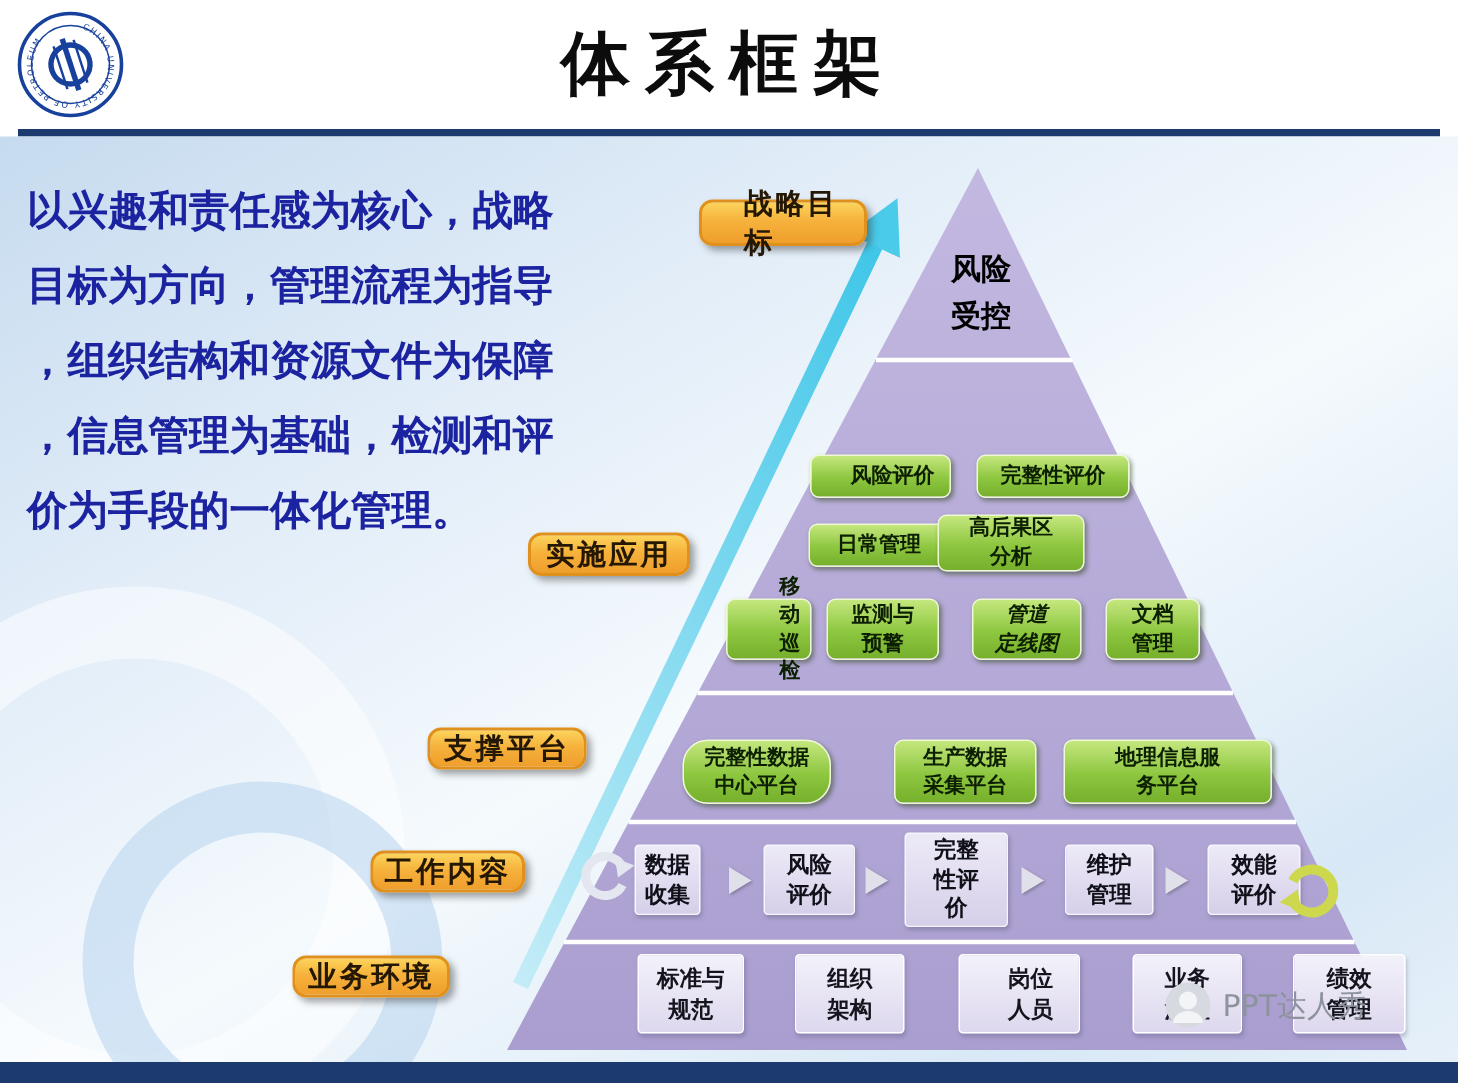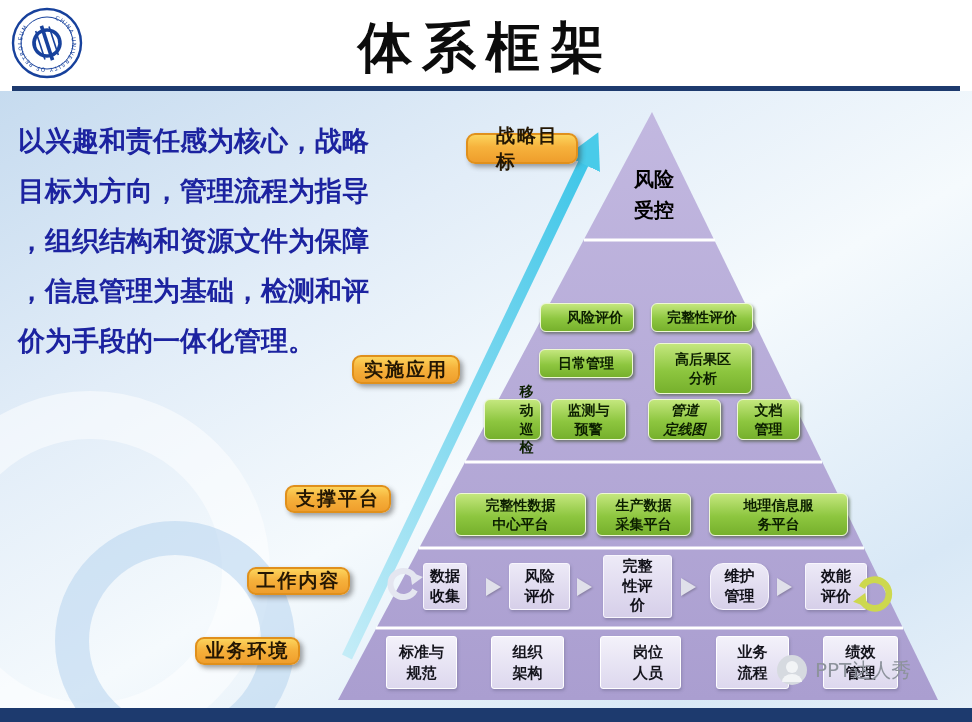--- a/index.html
+++ b/index.html
@@ -5,21 +5,21 @@
   * { margin:0; padding:0; box-sizing:border-box; }
   html,body { background:#666; }
   body { font-family:"DejaVu Sans","Liberation Sans",sans-serif; }
 
   .slide { position:relative; width:972px; height:722px; background:#fff; overflow:hidden; margin:0 auto; }
 
   
   .header { position:absolute; top:0; left:0; width:972px; height:91px; background:#fff; }
   .logo { position:absolute; left:10px; top:6px; width:74px; height:74px; }
   .page-title { position:absolute; top:12px; left:0; width:100%; text-align:center;
-                font-size:54px; font-weight:bold; color:#0c0c0c; letter-spacing:10px; }
+                font-size:46px; font-weight:bold; color:#0c0c0c; letter-spacing:10px; }
   .divider { position:absolute; top:86px; left:12px; width:948px; height:5px;
              background:var(--c-navy,#1d3a6e); }
 
   
   .body-bg { position:absolute; top:91px; left:0; width:972px; height:617px; overflow:hidden;
              background:linear-gradient(150deg,#c6dbef 0%,#e2edf8 30%,#f5fafd 55%,#d8e8f6 85%,#e6f0f9 100%); }
   .ring1 { position:absolute; left:-90px; top:300px; width:360px; height:360px; border-radius:50%;
            border:48px solid rgba(255,255,255,0.50); }
   .ring2 { position:absolute; left:55px; top:430px; width:240px; height:240px; border-radius:50%;
            border:34px solid rgba(182,211,239,0.55); }
@@ -54,21 +54,21 @@
           font-size:15px; font-weight:bold; color:#101018; line-height:1.3; white-space:pre-line;
           background:linear-gradient(180deg,#edeaf7 0%,#d6cfe9 100%);
           border:1px solid #f8f6fd; border-radius:3px;
           box-shadow:1px 2px 3px rgba(80,80,110,0.35); }
 
   
   .ebox { position:absolute; display:flex; align-items:center; justify-content:center; text-align:center;
           font-size:15px; font-weight:bold; color:#14141c; line-height:1.35; white-space:pre-line;
           background:linear-gradient(180deg,#f3f1fa 0%,#ddd8ee 100%);
           border:1px solid #ffffff; border-radius:3px;
-          box-shadow:1px 2px 3px rgba(80,80,110,0.3); }
+          box-shadow:1px 2px 3px rgba(80,80,110,0.3);margin-left:39px; }
 
   
   .apex { position:absolute; left:612px; top:164px; width:84px; text-align:center;
           font-size:20px; font-weight:bold; color:#000; white-space:pre-line; line-height:1.55; }
 
   
   .chev { position:absolute; width:0; height:0;
           border-top:9px solid transparent; border-bottom:9px solid transparent;
           border-left:15px solid #e0e0ea; filter:drop-shadow(1px 1px 1px rgba(0,0,0,0.25)); }
 
@@ -143,53 +143,53 @@
 
   <div class="stage" style="left:466px;top:133px;width:112px;height:31px;padding-left:28px;">战略目标</div>
   <div class="stage" style="left:352px;top:355px;width:108px;height:29px;">实施应用</div>
   <div class="stage" style="left:285px;top:485px;width:106px;height:28px;">支撑平台</div>
   <div class="stage" style="left:247px;top:567px;width:103px;height:28px;">工作内容</div>
   <div class="stage" style="left:195px;top:637px;width:105px;height:28px;">业务环境</div>
 
   <div class="gbtn" style="left:540px;top:303px;width:94px;height:29px;padding-left:16px;">风险评价</div>
   <div class="gbtn" style="left:651px;top:303px;width:102px;height:29px;">完整性评价</div>
   <div class="gbtn" style="left:539px;top:349px;width:94px;height:29px;">日常管理</div>
-  <div class="gbtn" style="left:654px;top:343px;width:98px;height:51px;">高后果区
+  <div class="gbtn" style="left:625px;top:343px;width:98px;height:38px;">高后果区
 分析</div>
   <div class="gbtn" style="left:484px;top:399px;width:57px;height:41px;padding-left:28px;">移动
 巡检</div>
   <div class="gbtn" style="left:551px;top:399px;width:75px;height:41px;">监测与
 预警</div>
   <div class="gbtn" style="left:648px;top:399px;width:73px;height:41px;font-style:italic;">管道
 定线图</div>
   <div class="gbtn" style="left:737px;top:399px;width:63px;height:41px;">文档
 管理</div>
 
-  <div class="gbtn" style="left:455px;top:493px;width:131px;height:43px;">完整性数据
+  <div class="gbtn" style="left:455px;top:493px;width:99px;height:43px;border-radius:17px;">完整性数据
 中心平台</div>
   <div class="gbtn" style="left:709px;top:493px;width:139px;height:43px;">地理信息服
 务平台</div>
   <div class="gbtn" style="left:596px;top:493px;width:95px;height:43px;">生产数据
 采集平台</div>
 
   <svg class="cycle" style="left:384px;top:564px;" width="40" height="40" viewBox="0 0 40 40">
     <path d="M31 26 A13 13 0 1 1 31 14" fill="none" stroke="#e4e6f0" stroke-width="6"></path>
     <polygon points="26,8 39,13 28,21" fill="#e4e6f0"></polygon>
   </svg>
   <div class="fbox" style="left:423px;top:563px;width:44px;height:47px;">数据
 收集</div>
   <div class="chev" style="left:486px;top:578px;"></div>
   <div class="fbox" style="left:509px;top:563px;width:61px;height:47px;">风险
 评价</div>
   <div class="chev" style="left:577px;top:578px;"></div>
   <div class="fbox" style="left:603px;top:555px;width:69px;height:63px;">完整
 性评
 价</div>
   <div class="chev" style="left:681px;top:578px;"></div>
-  <div class="fbox" style="left:710px;top:563px;width:59px;height:47px;border-radius:13px;">维护
+  <div class="fbox" style="left:710px;top:563px;width:59px;height:47px;">维护
 管理</div>
   <div class="chev" style="left:777px;top:578px;"></div>
   <div class="fbox" style="left:805px;top:563px;width:62px;height:47px;">效能
 评价</div>
   <svg class="cycle" style="left:852px;top:572px;" width="44" height="44" viewBox="0 0 40 40">
     <path d="M9 14 A13 13 0 1 1 9 26" fill="none" stroke="#cdd84e" stroke-width="6"></path>
     <polygon points="14,32 1,27 12,19" fill="#cdd84e"></polygon>
   </svg>
 
   <div class="ebox" style="left:386px;top:636px;width:71px;height:53px;">标准与

